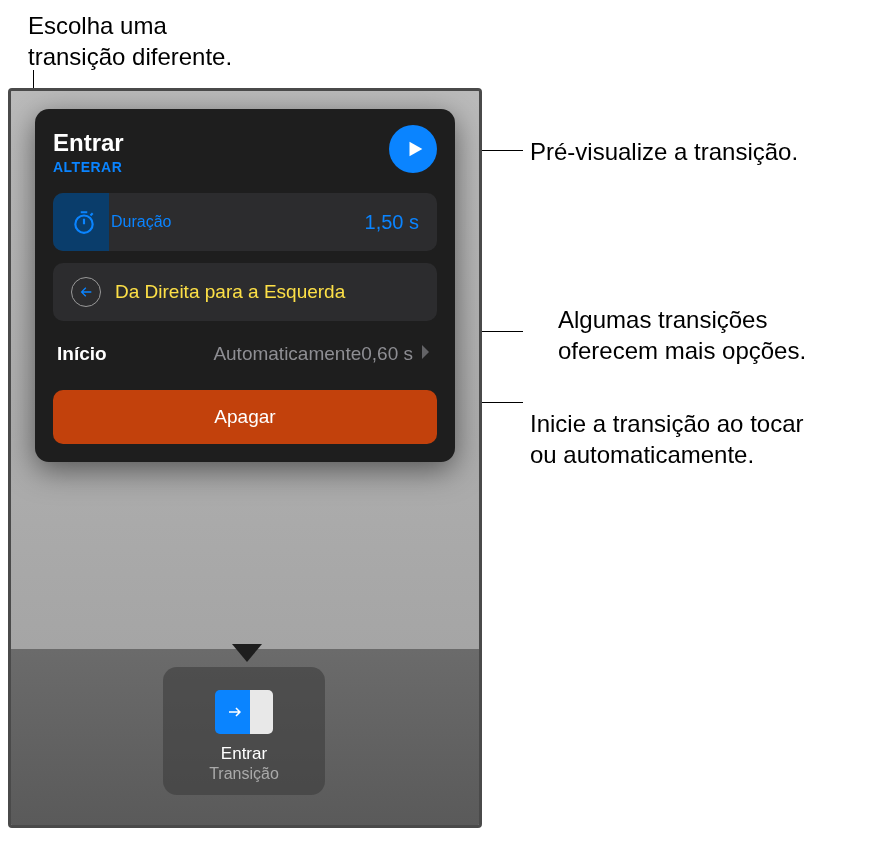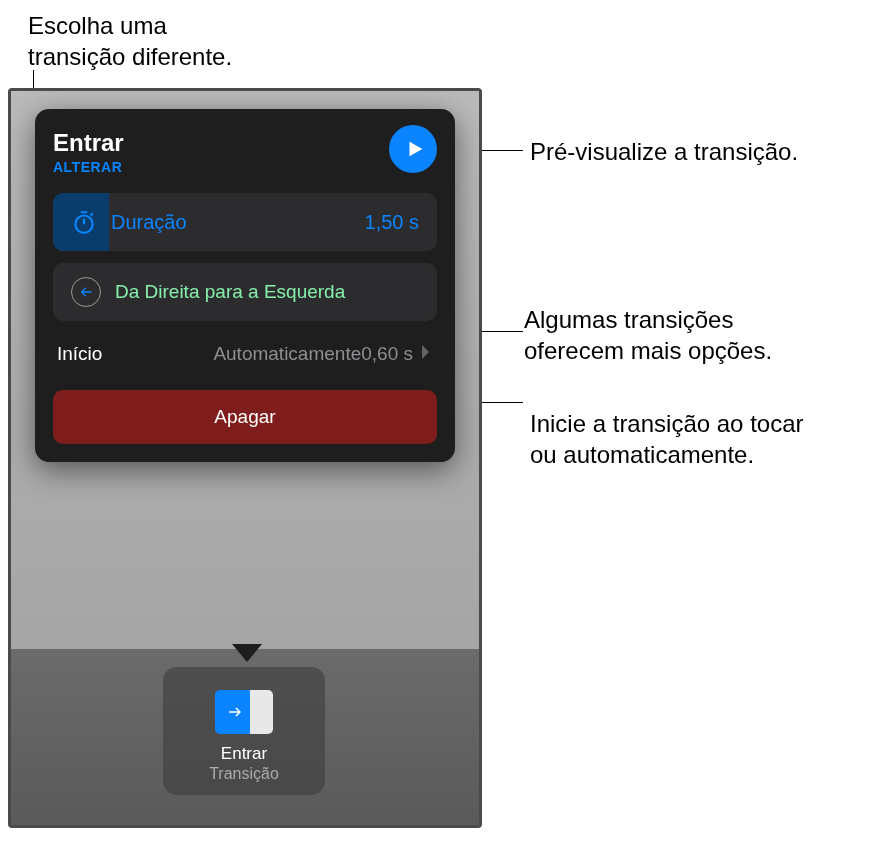--- a/index.html
+++ b/index.html
@@ -141,21 +141,21 @@
       height: 26px;
       margin-right: 14px;
     }
     .timer-icon svg {
       stroke: #0a84ff;
       fill: none;
       stroke-width: 2;
     }
     .duration-label {
       color: #0a84ff;
-      font-size: 20px;
+      font-size: 16px;
       flex: 1;
     }
     .duration-value {
       color: #0a84ff;
       font-size: 20px;
       font-weight: 500;
     }
     .direction-row {
       background: #2c2c2e;
       border-radius: 10px;
@@ -174,33 +174,34 @@
       align-items: center;
       justify-content: center;
       margin-right: 14px;
     }
     .direction-icon-wrap svg {
       width: 16px;
       height: 16px;
       fill: #0a84ff;
     }
     .direction-label {
-      color: #86efac;
+      color: #fde047;
       font-size: 19px;
     }
     .start-row {
       display: flex;
       align-items: center;
       padding: 14px 6px 14px 4px;
       border-bottom: none;
     }
     .start-label {
       color: #fff;
       font-size: 19px;
       flex: 1;
+      font-weight: bold;
     }
     .start-value-block {
       display: flex;
       flex-direction: row;
       align-items: flex-start;
       margin-right: 8px;
     }
     .start-value {
       color: #8e8e93;
       font-size: 19px;
@@ -209,21 +210,21 @@
     .chevron {
       color: #636366;
       font-size: 18px;
     }
     .chevron svg {
       width: 10px;
       height: 16px;
       fill: #636366;
     }
     .delete-btn {
-      background: #7f1d1d;
+      background: #c2410c;
       border-radius: 10px;
       height: 54px;
       display: flex;
       align-items: center;
       justify-content: center;
       color: #fff;
       font-size: 19px;
       margin-top: 10px;
     }
     .transition-chip {
@@ -269,21 +270,21 @@
   </style>
 </head>
 <body>
 
 <div class="callout" style="left:28px; top:10px;">Escolha uma<br>transição diferente.</div>
 <div class="callout-line" style="left:33px; top:70px; width:1px; height:102px;"></div>
 
 <div class="callout" style="left:530px; top:136px;">Pré-visualize a transição.</div>
 <div class="callout-line" style="left:448px; top:150px; width:75px; height:1px;"></div>
 
-<div class="callout" style="left:524px; top:304px;">Algumas transições<br>oferecem mais opções.</div>
+<div class="callout" style="left:558px; top:304px;">Algumas transições<br>oferecem mais opções.</div>
 <div class="callout-line" style="left:446px; top:331px; width:77px; height:1px;"></div>
 
 <div class="callout" style="left:530px; top:408px;">Inicie a transição ao tocar<br>ou automaticamente.</div>
 <div class="callout-line" style="left:459px; top:402px; width:64px; height:1px;"></div>
 
 <div class="app-frame">
   <div class="app-bg-upper"></div>
   <div class="app-bg-lower"></div>
 
   <div class="popover">

